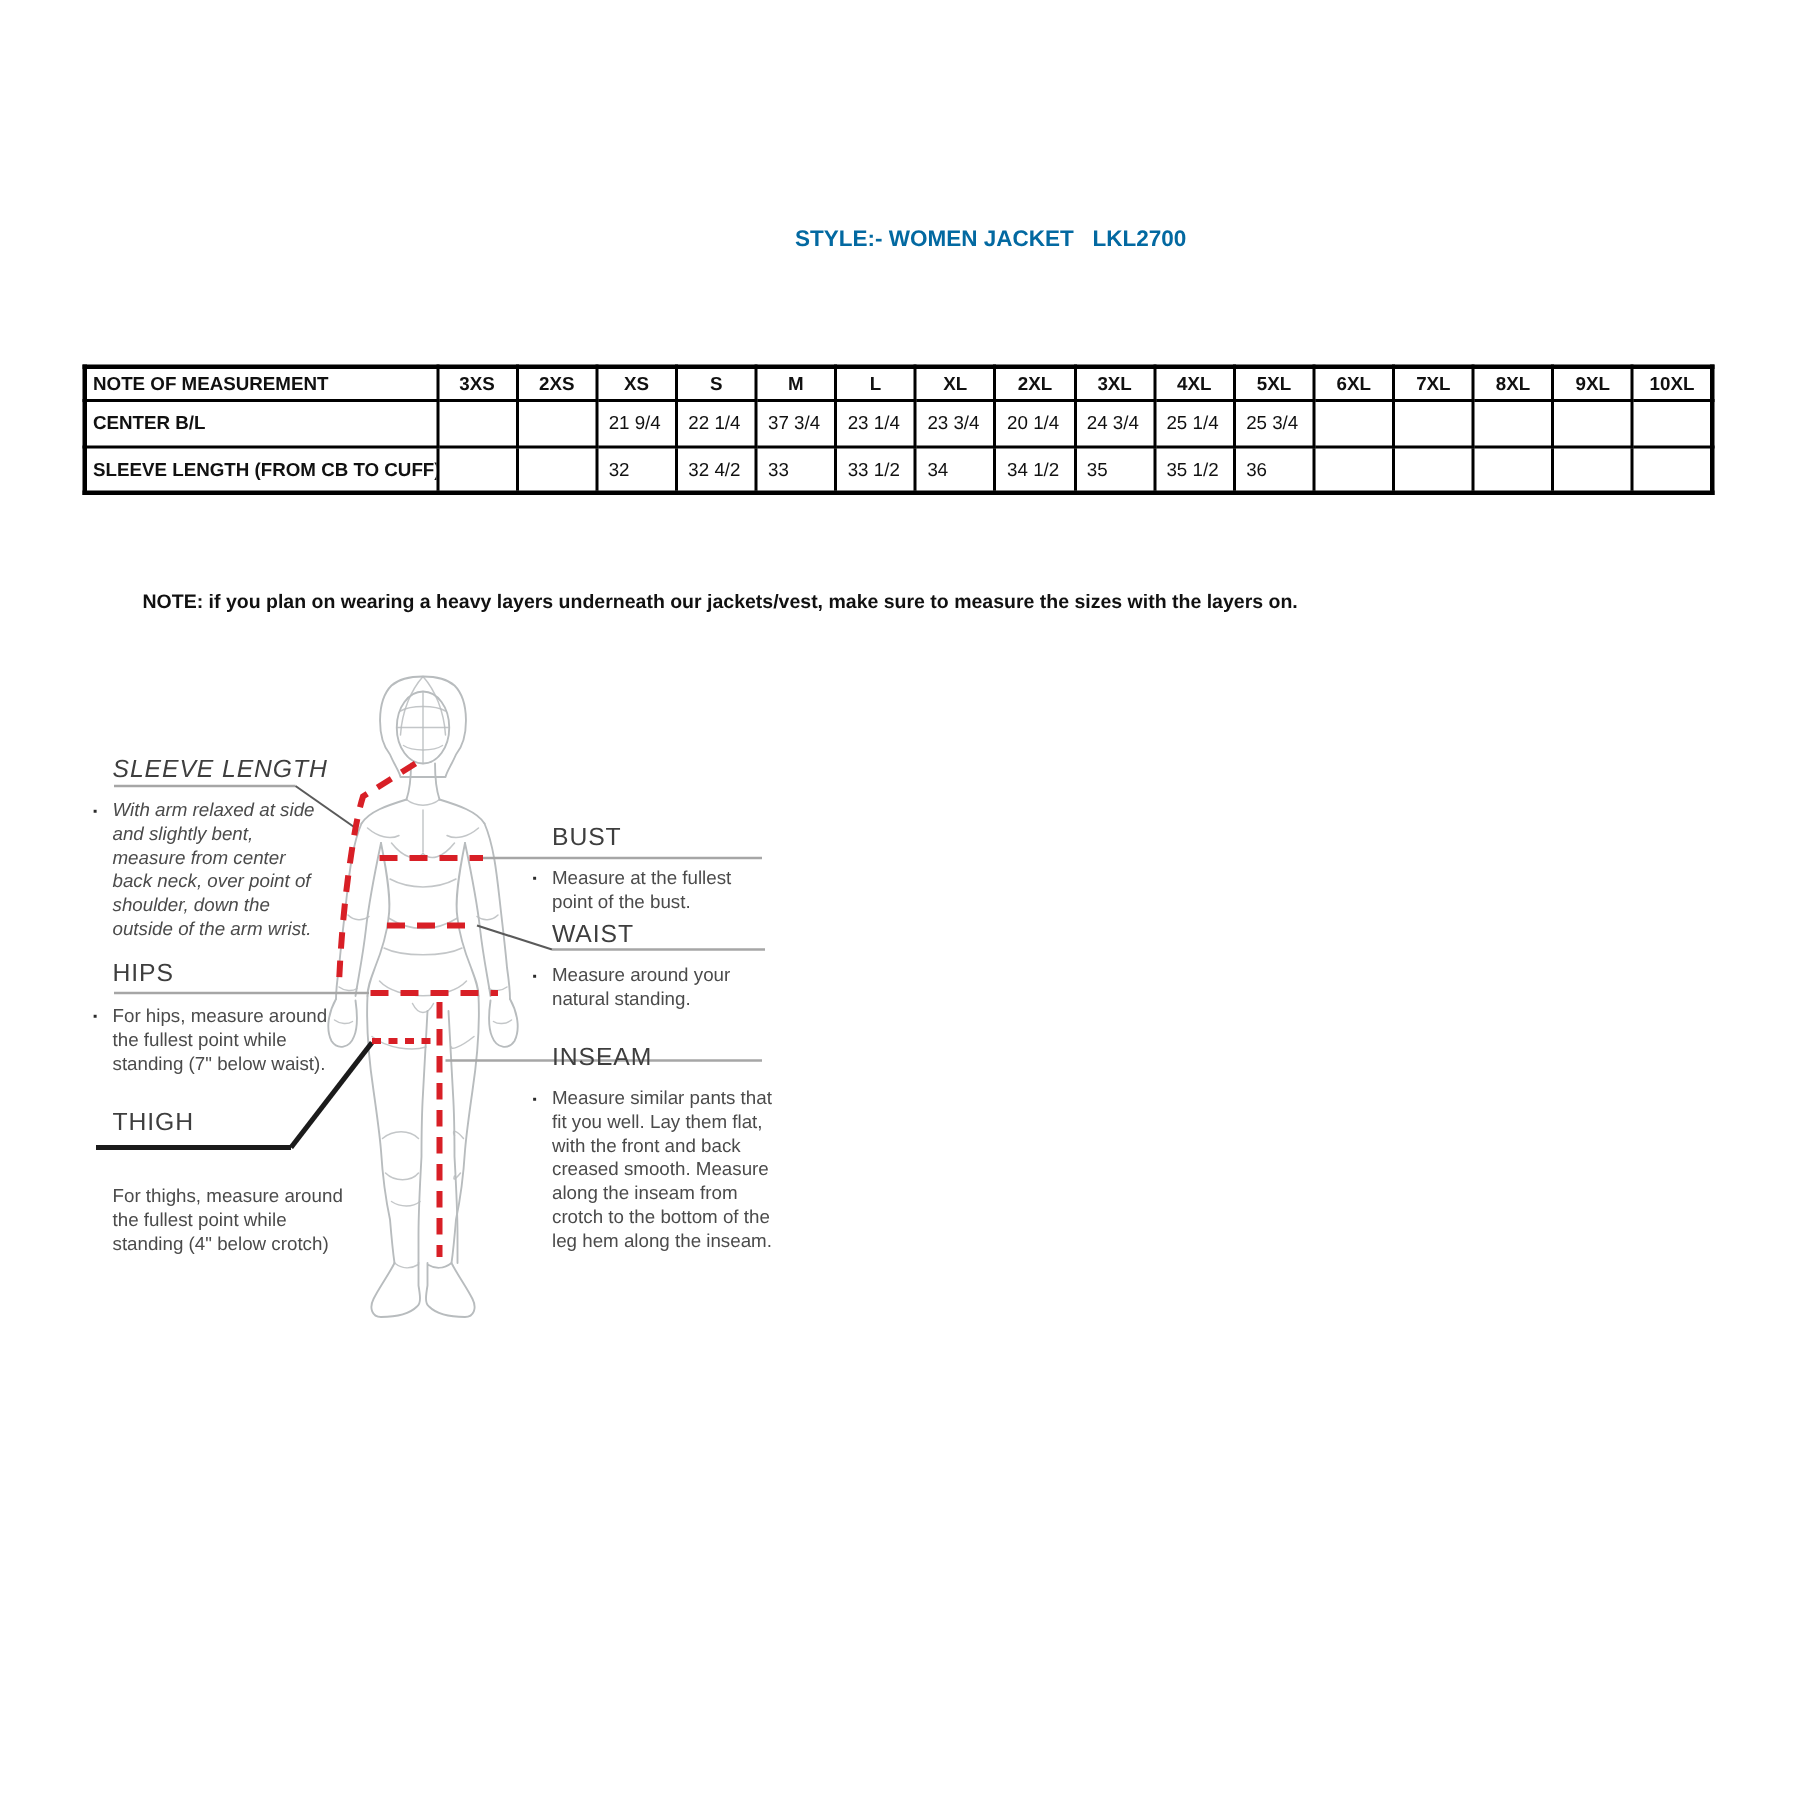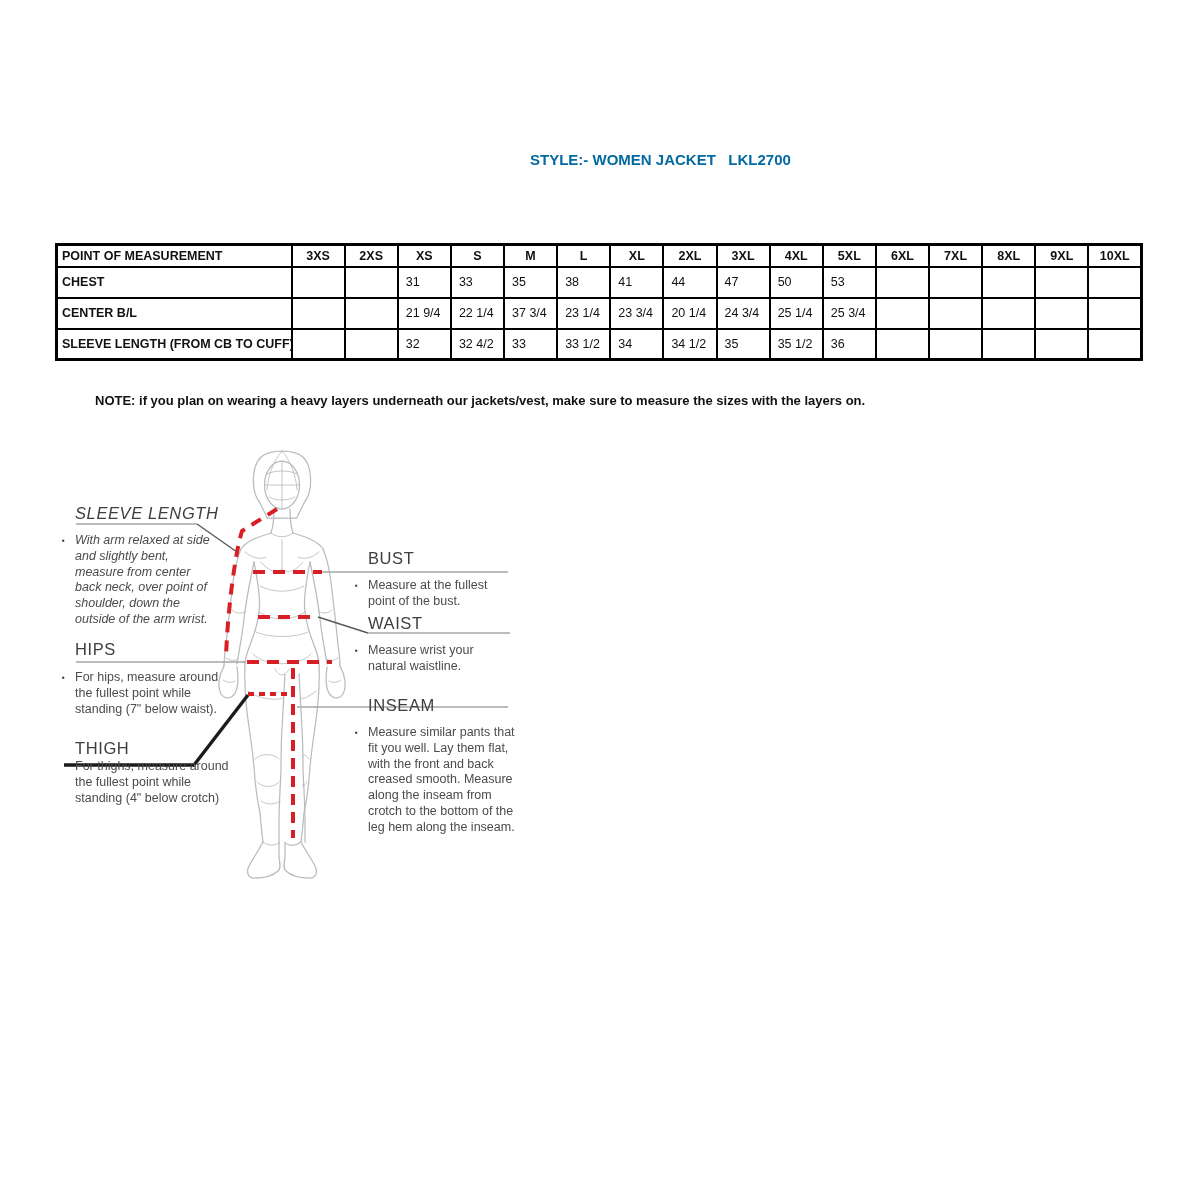--- a/index.html
+++ b/index.html
@@ -57,75 +57,56 @@
   .dbody{
     display:flex;margin-top:10px;
     font-size:12.5px;line-height:15.8px;color:var(--body-text);
   }
   .dbody .bullet{width:13px;flex:0 0 13px;font-size:8px;line-height:15.8px;color:#2b2b2b;}
   .dbody .dtext{flex:1;}
   #lbl-sleeve{left:7px;top:64px;width:150px;font-style:italic;}
   #lbl-hips{left:7px;top:200px;width:163px;}
   #lbl-hips .dbody{margin-top:11px;}
   #lbl-thigh{left:7px;top:299px;width:178px;}
-  #lbl-thigh .dbody{margin-top:1px;}
+  #lbl-thigh .dbody{margin-top:32px;}
   #lbl-bust{left:300px;top:109px;width:160px;}
   #lbl-waist{left:300px;top:174px;width:160px;}
   #lbl-inseam{left:300px;top:244px;width:170px;margin-top:12px;}
 </style>
 </head>
 <body>
 
 <div class="page">
 
   <div class="title">STYLE:- WOMEN JACKET&nbsp;&nbsp;&nbsp;LKL2700</div>
 
   <table class="size-table">
     <thead>
       <tr id="size-table-header">
-          <th class="poml" style="width: 235px;">POINT OF MEASUREMENT</th>
+          <th class="poml" style="width: 235px;">NOTE OF MEASUREMENT</th>
           <th>3XS</th>
           <th>2XS</th>
           <th>XS</th>
           <th>S</th>
           <th>M</th>
           <th>L</th>
           <th>XL</th>
           <th>2XL</th>
           <th>3XL</th>
           <th>4XL</th>
           <th>5XL</th>
           <th>6XL</th>
           <th>7XL</th>
           <th>8XL</th>
           <th>9XL</th>
           <th>10XL</th>
         </tr>
     </thead>
     <tbody id="size-table-body">
         <tr>
-          <td class="rowlabel">CHEST</td>
-          <td></td>
-          <td></td>
-          <td>31</td>
-          <td>33</td>
-          <td>35</td>
-          <td>38</td>
-          <td>41</td>
-          <td>44</td>
-          <td>47</td>
-          <td>50</td>
-          <td>53</td>
-          <td></td>
-          <td></td>
-          <td></td>
-          <td></td>
-          <td></td>
-        </tr>
-        <tr>
           <td class="rowlabel">CENTER B/L</td>
           <td></td>
           <td></td>
           <td>21 9/4</td>
           <td>22 1/4</td>
           <td>37 3/4</td>
           <td>23 1/4</td>
           <td>23 3/4</td>
           <td>20 1/4</td>
           <td>24 3/4</td>
@@ -279,21 +260,21 @@
       <div class="dbody">
         <span class="bullet">▪</span>
         <span class="dtext">Measure at the fullest point of the bust.</span>
       </div>
     </div>
 
     <div class="dlabel" id="lbl-waist">
       <div class="dhead">WAIST</div>
       <div class="dbody">
         <span class="bullet">▪</span>
-        <span class="dtext">Measure wrist your natural waistline.</span>
+        <span class="dtext">Measure around your natural standing.</span>
       </div>
     </div>
 
     <div class="dlabel" id="lbl-inseam">
       <div class="dhead">INSEAM</div>
       <div class="dbody">
         <span class="bullet">▪</span>
         <span class="dtext">Measure similar pants that fit you well. Lay them flat, with the front and back creased smooth. Measure along the inseam from crotch to the bottom of the leg hem along the inseam.</span>
       </div>
     </div>

